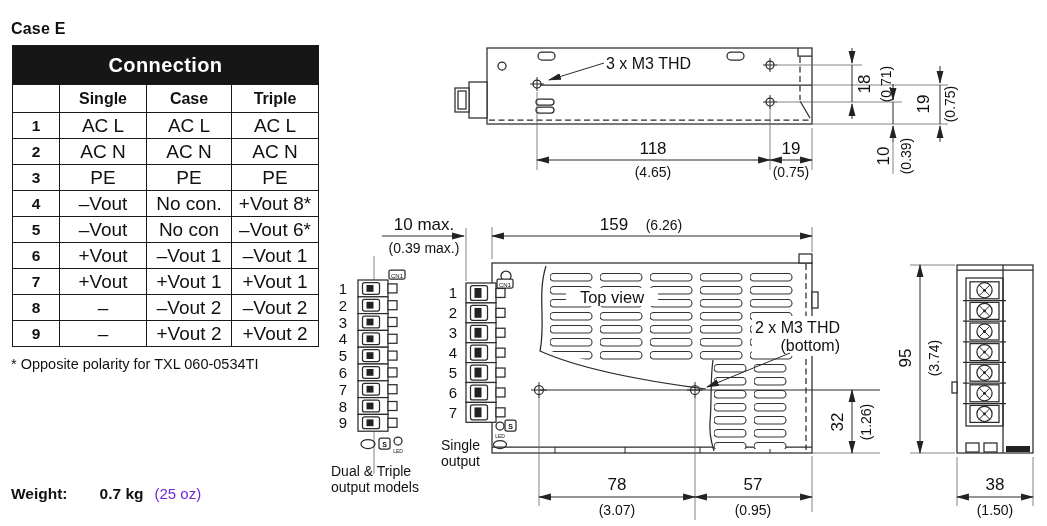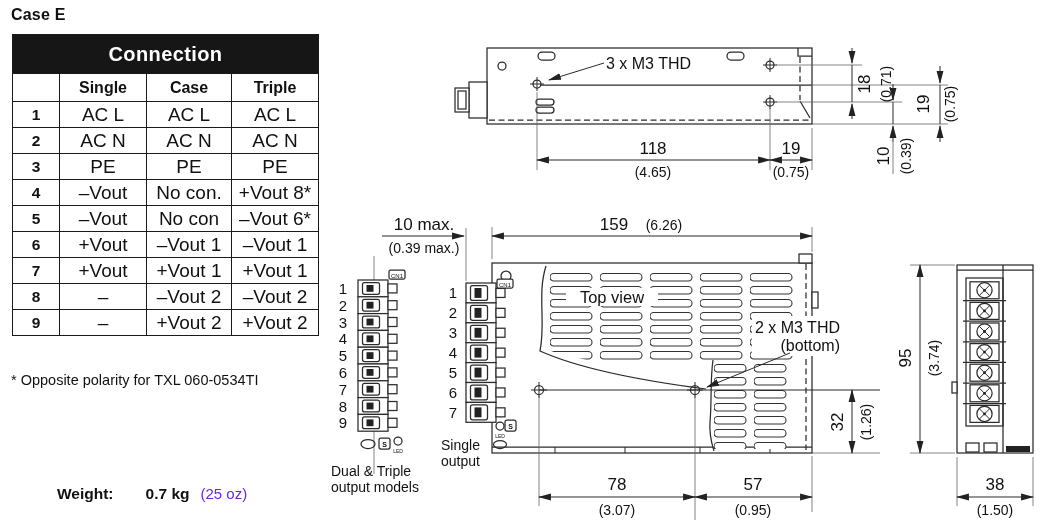--- a/index.html
+++ b/index.html
@@ -1,32 +1,32 @@
 <!DOCTYPE html>
 <html><head>
 <meta charset="utf-8">
 <style>
   html,body{margin:0;padding:0;background:#fff;}
   body{width:1047px;height:526px;position:relative;font-family:"Liberation Sans",sans-serif;color:#111;overflow:hidden;}
   .abs{position:absolute;}
   
-  #caseHeading{left:11px;top:6px;font-size:16px;font-weight:bold;letter-spacing:0.2px;text-align:right;}
+  #caseHeading{left:11px;top:20px;font-size:16px;font-weight:bold;letter-spacing:0.2px;text-align:right;}
   
-  #connTable{left:12px;top:34px;border-collapse:collapse;table-layout:fixed;width:306px;}
+  #connTable{left:12px;top:45px;border-collapse:collapse;table-layout:fixed;width:306px;}
   #connTable td{border:1.6px solid #1a1a1a;text-align:center;vertical-align:middle;padding:0;font-size:19px;}
   #connTable td.hdr{background:#161616;color:#fff;font-size:20px;font-weight:bold;height:38px;letter-spacing:0.4px;}
   #connTable tr.colhdr td{font-weight:bold;font-size:16px;height:27px;}
   #connTable tr.datarow td{height:25px;}
   #connTable td.pin{font-weight:bold;font-size:15.5px;}
   #connTable col.c0{width:47px;} #connTable col.c1{width:87px;}
   #connTable col.c2{width:85px;} #connTable col.c3{width:87px;}
   
-  #footnote{left:11px;top:372px;font-size:14.5px;}
+  #footnote{left:11px;top:356px;font-size:14.5px;}
   #weightRow{left:11px;top:485px;font-size:15.5px;white-space:nowrap;}
-  #weightRow .wlabel{font-weight:bold;margin-left:46px;}
+  #weightRow .wlabel{font-weight:bold;}
   #weightRow .wmetric{margin-left:32px;font-weight:600;margin-top:32px;}
   #weightRow .wimperial{margin-left:11px;color:#6d28d9;font-weight:400;font-size:15px;}
   
   svg{position:absolute;left:0;top:0;}
   .ln{stroke:#2b2b2b;stroke-width:1.25;fill:none;}
   .lnw{stroke:#2b2b2b;stroke-width:1.25;fill:#fff;}
   .thin{stroke:#666;stroke-width:0.8;fill:none;}
   .dim{stroke:#2b2b2b;stroke-width:1;fill:none;}
   .dash{stroke-dasharray:6 3.5;}
   text{fill:#111;}

